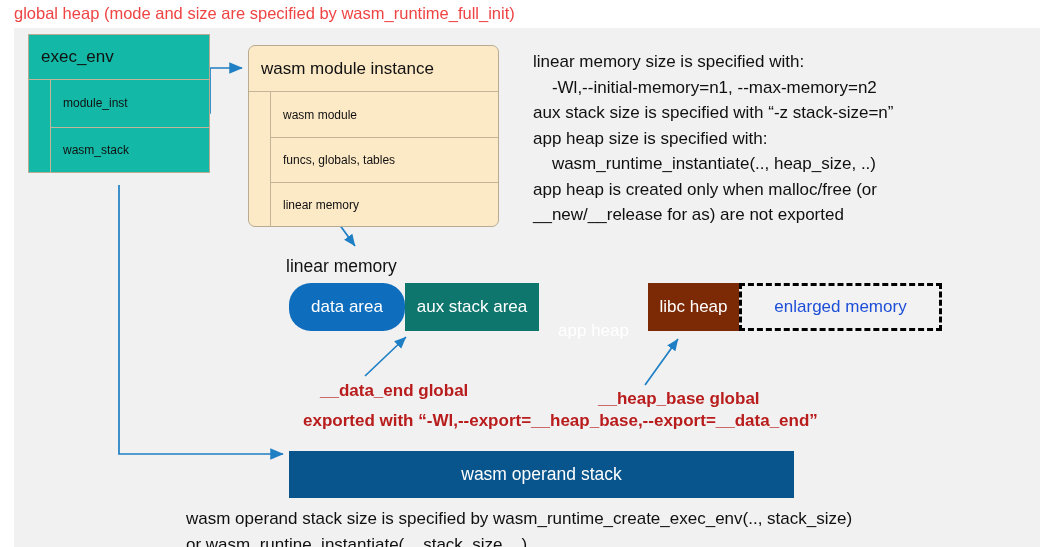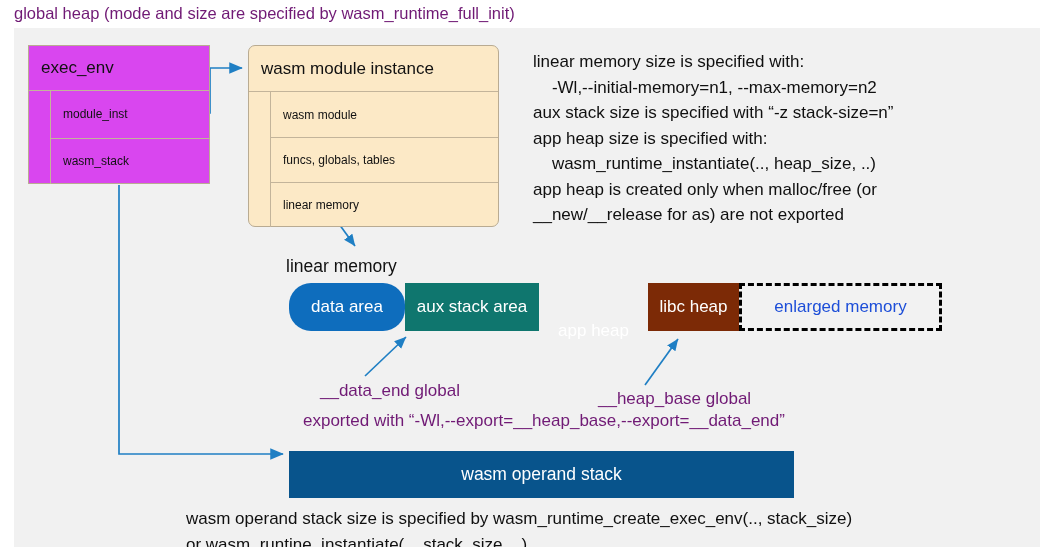--- a/index.html
+++ b/index.html
@@ -7,21 +7,21 @@
     width:1054px;height:547px;
     background:#ffffff;
     font-family:"Liberation Sans","DejaVu Sans",sans-serif;
     color:#111111;
     overflow:hidden;
   }
   #root{position:relative;width:1054px;height:547px;}
 
   .title{
     position:absolute;left:14px;top:3px;
-    font-size:16.5px;line-height:20px;color:#701a75;
+    font-size:16.5px;line-height:20px;color:#ef4444;
     white-space:nowrap;
   }
 
   .canvas{
     position:absolute;left:14px;top:28px;
     width:1026px;height:519px;
     background:#f1f1f1;
   }
 
   
@@ -36,21 +36,21 @@
   .box .body{display:flex;box-sizing:border-box;width:100%;}
   .box .gutter{box-sizing:border-box;border-right:1px solid #c3b49a;}
   .box .rows{flex:1;box-sizing:border-box;}
   .box .row{
     box-sizing:border-box;display:flex;align-items:center;
     padding-left:12px;font-size:12px;
   }
   .box .row + .row{border-top:1px solid #c3b49a;}
 
   
-  #exec-env{left:14px;top:17px;width:182px;height:139px;background:#d946ef;}
+  #exec-env{left:14px;top:6px;width:182px;height:139px;background:#14b8a6;}
   #exec-env .hdr{height:45px;}
   #exec-env .body{height:93px;}
   #exec-env .gutter{width:22px;}
   #exec-env .row{height:46.5px;}
 
   
   #wasm-mod-inst{left:234px;top:17px;width:251px;height:182px;background:#fce9c6;border-radius:7px;}
   #wasm-mod-inst .hdr{height:46px;}
   #wasm-mod-inst .body{height:135px;}
   #wasm-mod-inst .gutter{width:22px;}
@@ -76,21 +76,21 @@
     display:flex;align-items:center;justify-content:center;
     color:#ffffff;font-size:17px;white-space:nowrap;
     box-sizing:border-box;
   }
   .seg.enlarged{
     color:#1d4ed8;background:#f2f2f2;
     border:3px dashed #000000;
   }
 
   
-  .ann{position:absolute;font-size:17px;white-space:nowrap;color:#701a75;}
+  .ann{position:absolute;font-size:17px;white-space:nowrap;color:#b91c1c;font-weight:bold;}
   #ann-data-end{left:306px;top:353px;}
   #ann-heap-base{left:584px;top:361px;}
   #ann-exported{left:289px;top:383px;}
 
   
   #operand-stack{
     position:absolute;left:275px;top:423px;
     width:505px;height:47px;background:#08548c;
     display:flex;align-items:center;justify-content:center;
     color:#ffffff;font-size:17.5px;

